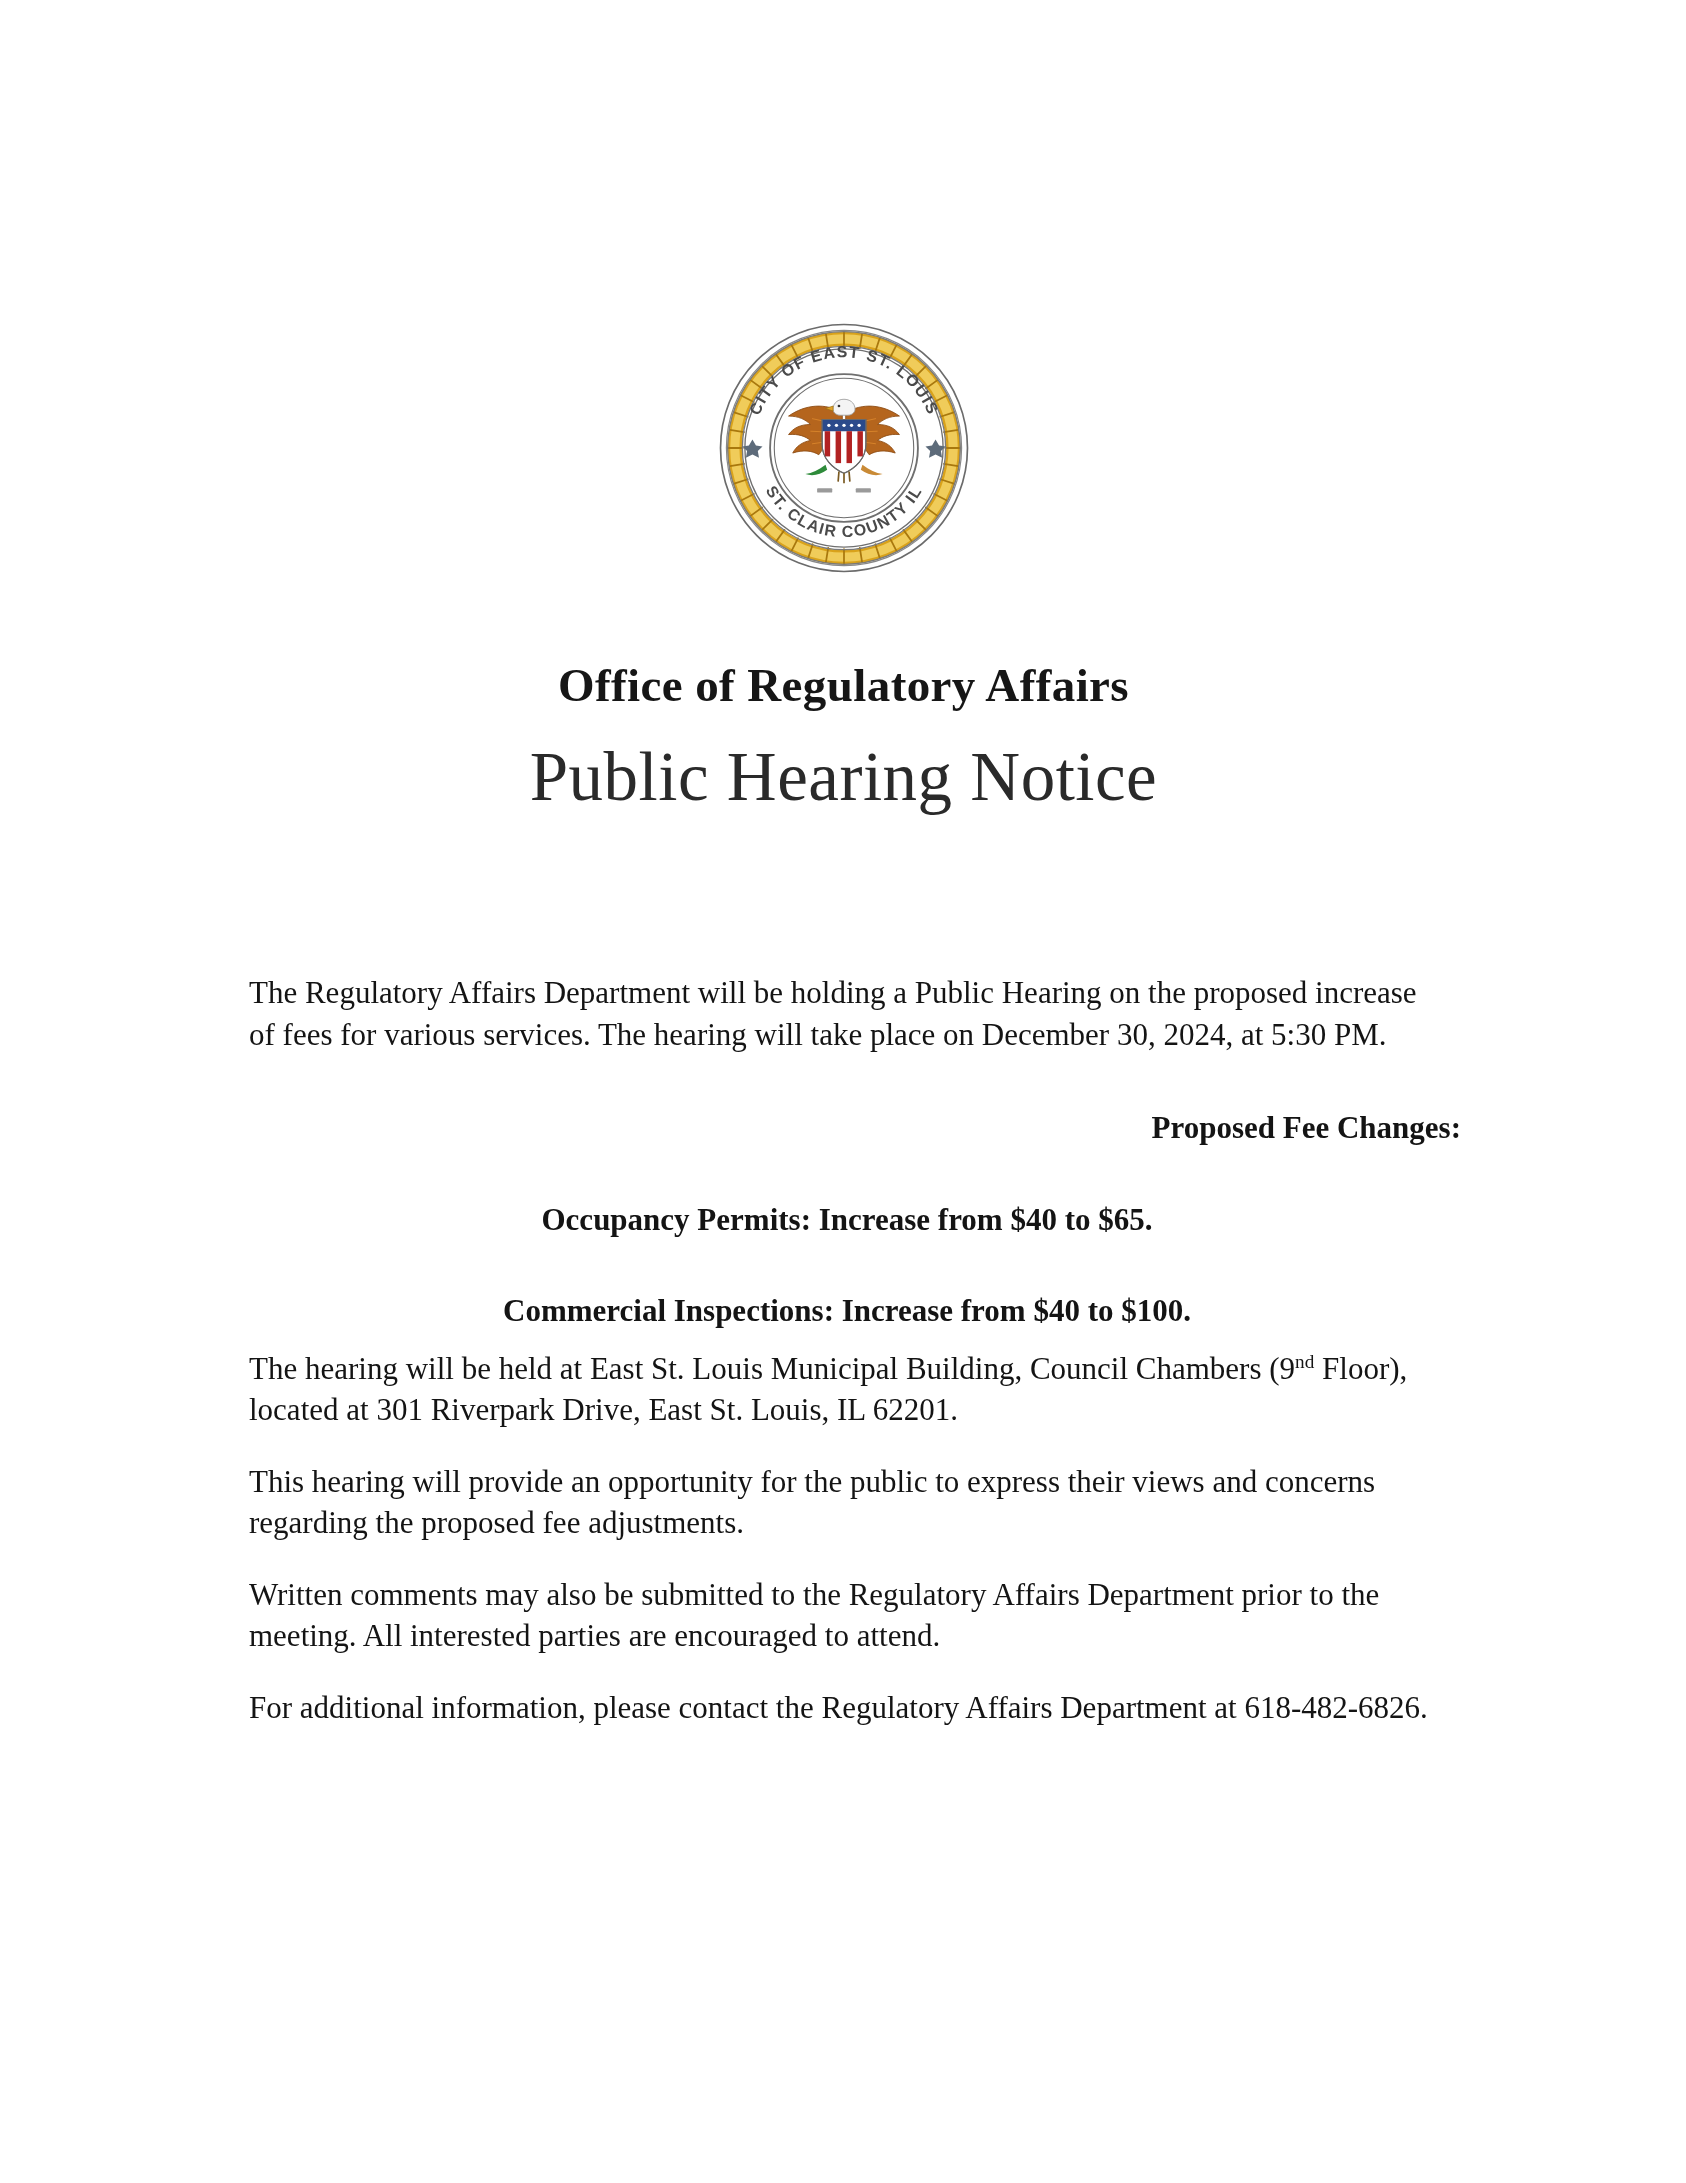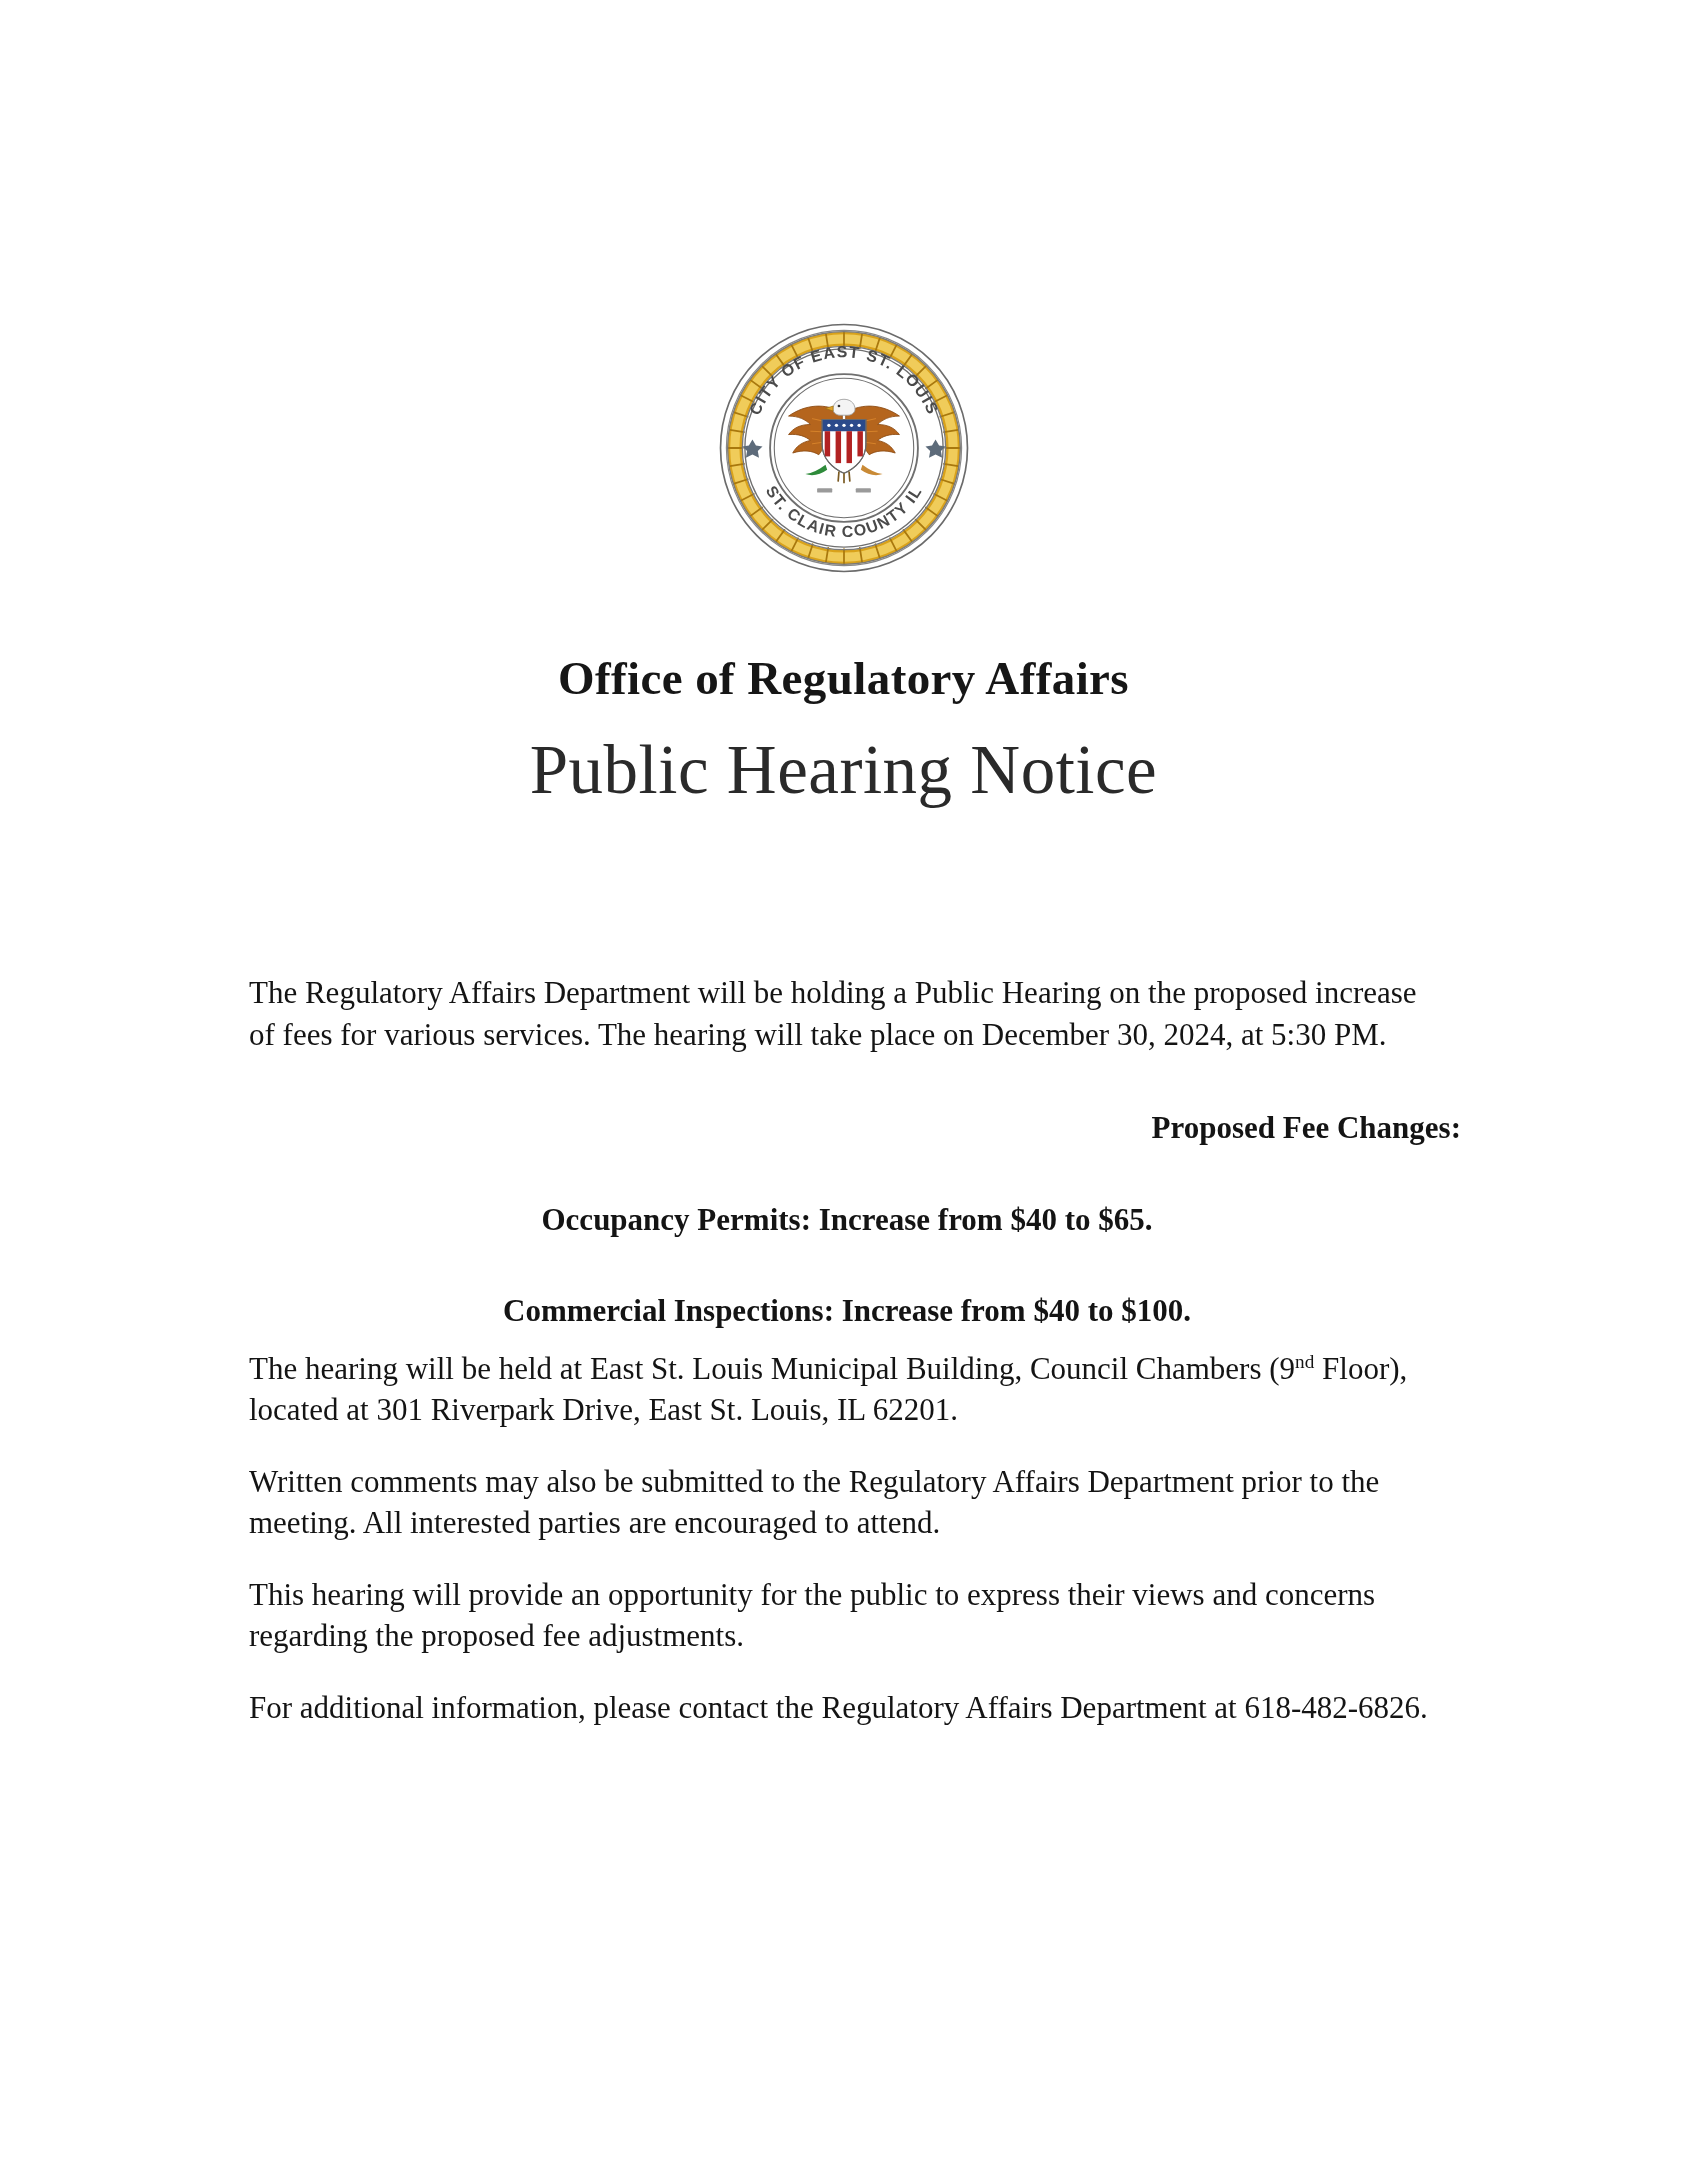--- a/index.html
+++ b/index.html
@@ -44,21 +44,21 @@
     left: 0;
     right: 0;
     top: 647px;
     text-align: center;
   }
   .org-title {
     font-size: 47px;
     font-weight: bold;
     letter-spacing: 0.4px;
     line-height: 1.18;
-    margin: 4px;
+    margin: 11px;
     color: #161616;
   }
   .org-subtitle {
     font-size: 39px;
     font-weight: bold;
     letter-spacing: 0.3px;
     line-height: 1.2;
     margin: 37px 0 0 0;
     color: #161616;
   }
@@ -258,22 +258,22 @@
 
     <p class="para">The Regulatory Affairs Department will be holding a Public Hearing on the proposed increase of fees for various services.  The hearing will take place on December 30, 2024, at 5:30 PM.</p>
 
     <div class="fee-heading">Proposed Fee Changes:</div>
 
     <div class="fee-item">Occupancy Permits:  Increase from $40 to $65.</div>
     <div class="fee-item">Commercial Inspections:  Increase from $40 to $100.</div>
 
     <p class="para spaced-top"><span>The hearing will be held at East St. Louis Municipal Building, Council Chambers (9</span><sup>nd</sup><span> Floor), located at 301 Riverpark Drive, East St. Louis, IL 62201.</span></p>
 
+    <p class="para">This hearing will provide an opportunity for the public to express their views and concerns regarding the proposed fee adjustments.</p>
+
     <p class="para">Written comments may also be submitted to the Regulatory Affairs Department prior to the meeting. All interested parties are encouraged to attend.</p>
 
-    <p class="para">This hearing will provide an opportunity for the public to express their views and concerns regarding the proposed fee adjustments.</p>
-
     <p class="para">For additional information, please contact the Regulatory Affairs Department at 618-482-6826.</p>
 
   </div>
 
 </div>
 
 
 </body></html>

